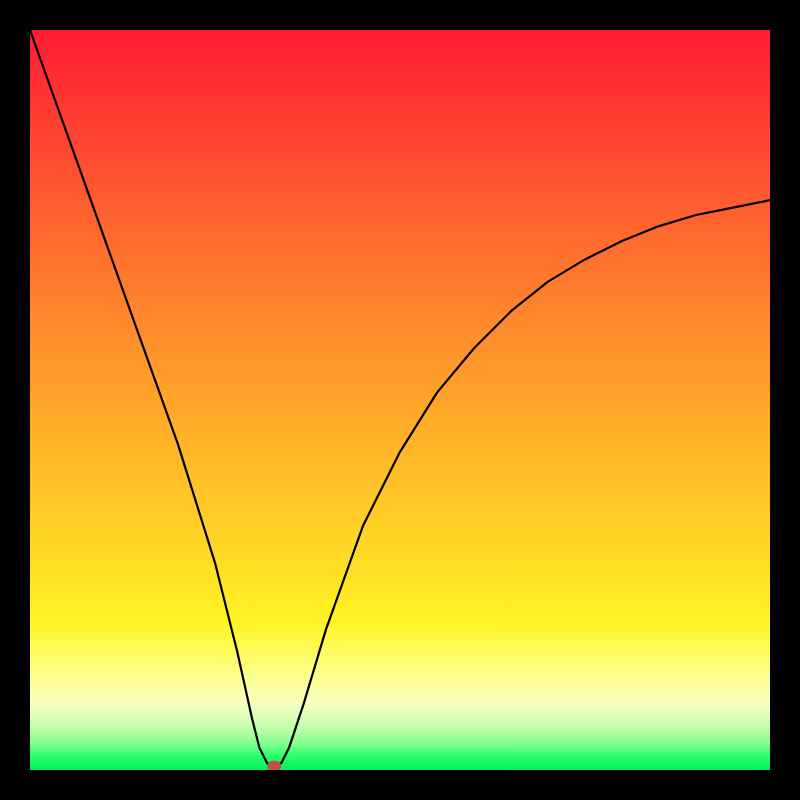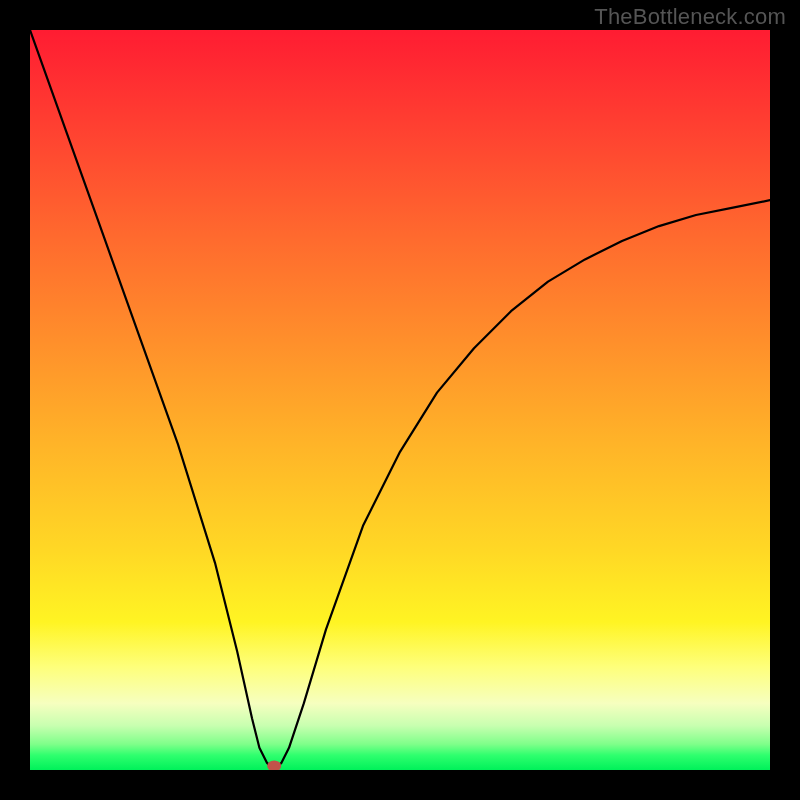--- a/index.html
+++ b/index.html
@@ -70,21 +70,20 @@
   }
   .marker {
     fill: #c1524a;
     stroke: none;
   }
 </style>
 </head>
 <body>
 
 <div class="frame">
-  <div class="watermark">TheBottleneck.com</div>
 
   <div class="plot-area">
     <div class="gradient-bg"></div>
 
     <svg class="curve-svg" viewBox="0 0 740 740" preserveAspectRatio="none">
       <path id="curvePath" class="curve-path" d="M0.00 0.00 L37.00 103.60 L74.00 207.20 L111.00 310.80 L148.00 414.40 L185.00 532.80 L207.20 621.60 L222.00 688.20 L229.40 717.80 L236.80 732.60 L244.20 740.00 L251.60 732.60 L259.00 717.80 L273.80 673.40 L296.00 599.40 L333.00 495.80 L370.00 421.80 L407.00 362.60 L444.00 318.20 L481.00 281.20 L518.00 251.60 L555.00 229.40 L592.00 210.90 L629.00 196.10 L666.00 185.00 L703.00 177.60 L740.00 170.20"></path>
       <ellipse id="markerDot" class="marker" cx="244.20" cy="736.00" rx="7" ry="5.5"></ellipse>
     </svg>
   </div>
 </div>

